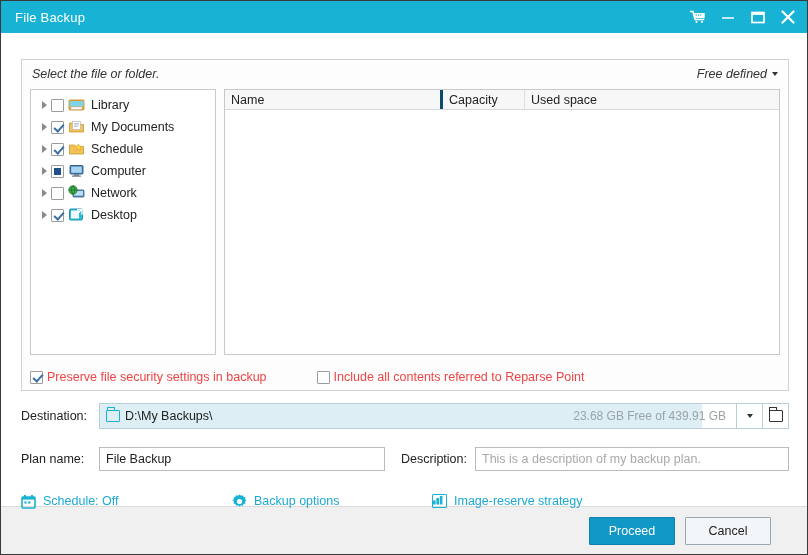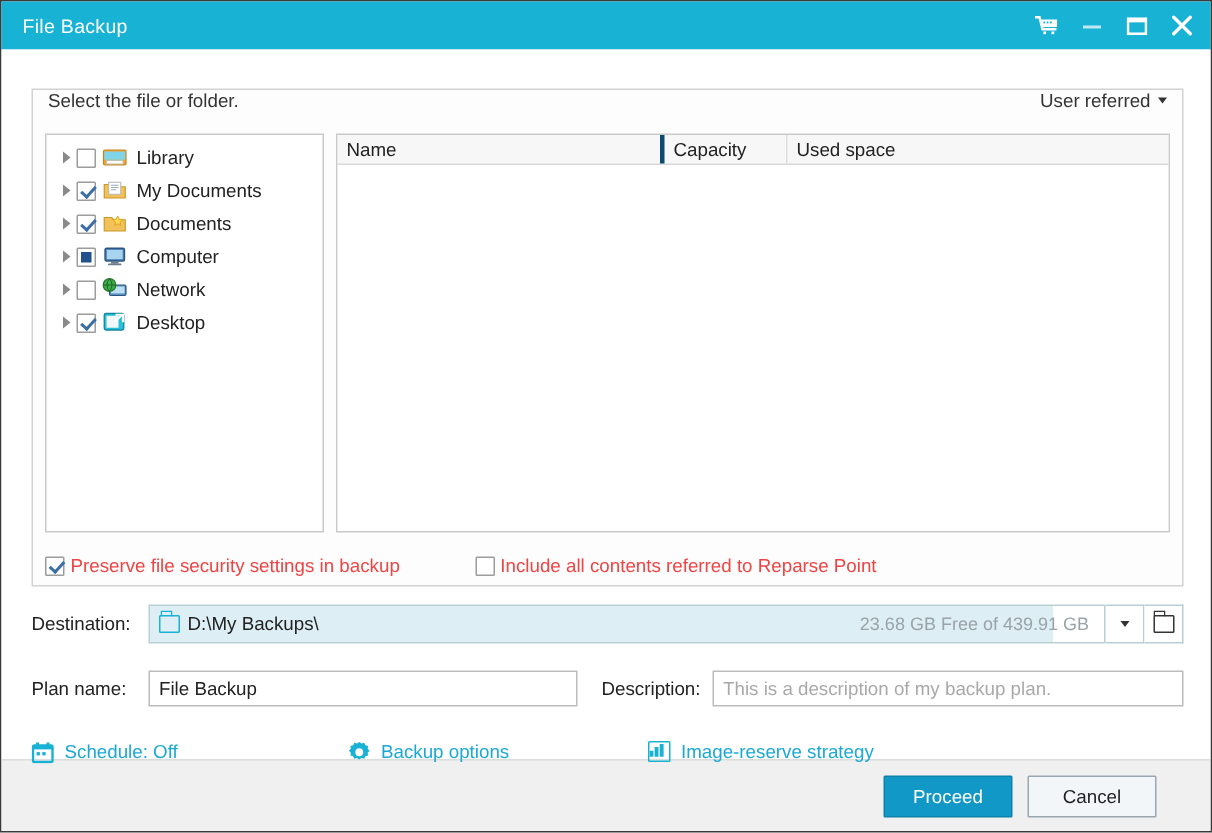--- a/index.html
+++ b/index.html
@@ -59,23 +59,24 @@
   #selector-box {
     position: absolute;
     left: 20px; top: 26px;
     width: 768px; height: 332px;
     border: 1px solid #d2d2d2;
     background: #fdfdfd;
   }
   #selector-head {
     height: 28px;
     display: flex;
-    align-items: flex-start;
+    align-items: center;
     padding: 0 10px;
     background: #fdfdfd;
+    font-style: italic;
   }
   #selector-caption {
     font-size: 12.5px;
     color: #333;
   }
   #selector-head-right { margin-left: auto; display: flex; align-items: center; gap: 5px; }
   #user-defined-label { font-size: 12.5px; color: #333; }
   .caret-down {
     width: 0; height: 0;
     border-left: 3.5px solid transparent;
@@ -380,21 +381,21 @@
     </div>
   </div>
 
   <div id="body">
 
     <div id="selector-box">
 
       <div id="selector-head">
         <span id="selector-caption">Select the file or folder.</span>
         <span id="selector-head-right">
-          <span id="user-defined-label">User referred</span>
+          <span id="user-defined-label">Free defined</span>
           <span class="caret-down"></span>
         </span>
       </div>
 
       <div id="panes">
 
         <div class="pane" id="tree-pane">
 
           <div class="tree-row">
             <span class="expander"></span>
@@ -424,21 +425,21 @@
 
           <div class="tree-row">
             <span class="expander"></span>
             <span class="cbox checked"></span>
             <span class="ticon">
               <svg width="17" height="15" viewBox="0 0 17 15">
                 <path d="M1.5 4 h5 l1.3 1.5 h7.7 v7.5 h-14 z" fill="#f3c15a" stroke="#c89a2e" stroke-width=".8"></path>
                 <path d="M10.5 3 l1 2.1 2.3.3 -1.7 1.6 .4 2.3 -2-1.1 -2 1.1 .4-2.3 -1.7-1.6 2.3-.3 z" fill="#ffd84d" stroke="#d8a21a" stroke-width=".6"></path>
               </svg>
             </span>
-            <span class="tlabel">Documents</span>
+            <span class="tlabel">Schedule</span>
           </div>
 
           <div class="tree-row">
             <span class="expander"></span>
             <span class="cbox partial"></span>
             <span class="ticon">
               <svg width="17" height="15" viewBox="0 0 17 15">
                 <rect x="2" y="2.5" width="13" height="8.5" rx="1" fill="#4a7fb5" stroke="#2a5580" stroke-width=".9"></rect>
                 <rect x="3.2" y="3.6" width="10.6" height="6.2" fill="#a8d4ef"></rect>
                 <rect x="6" y="11.2" width="5" height="1.6" fill="#6a7d8c"></rect>

